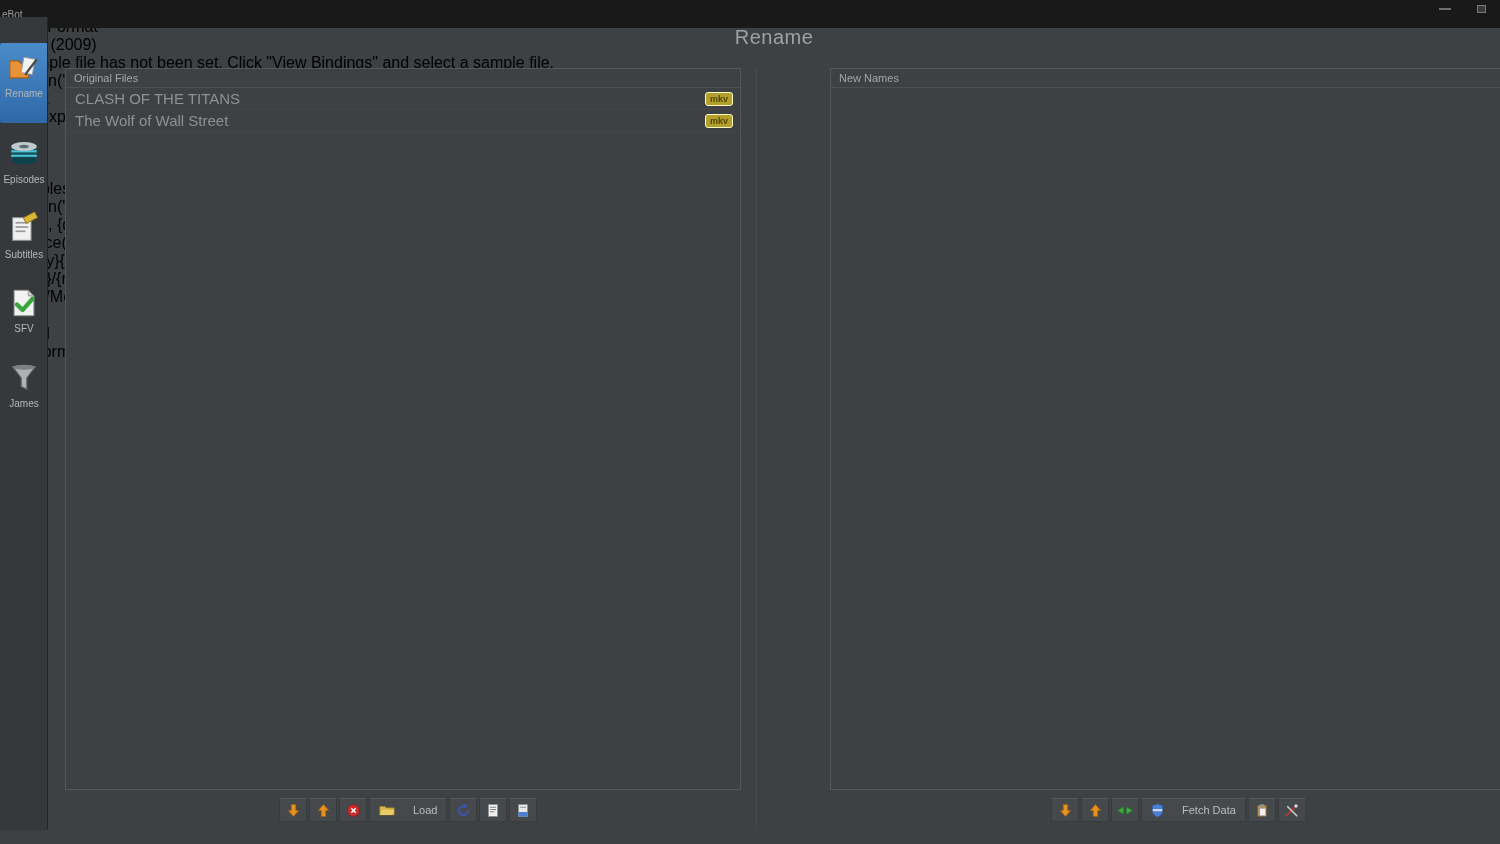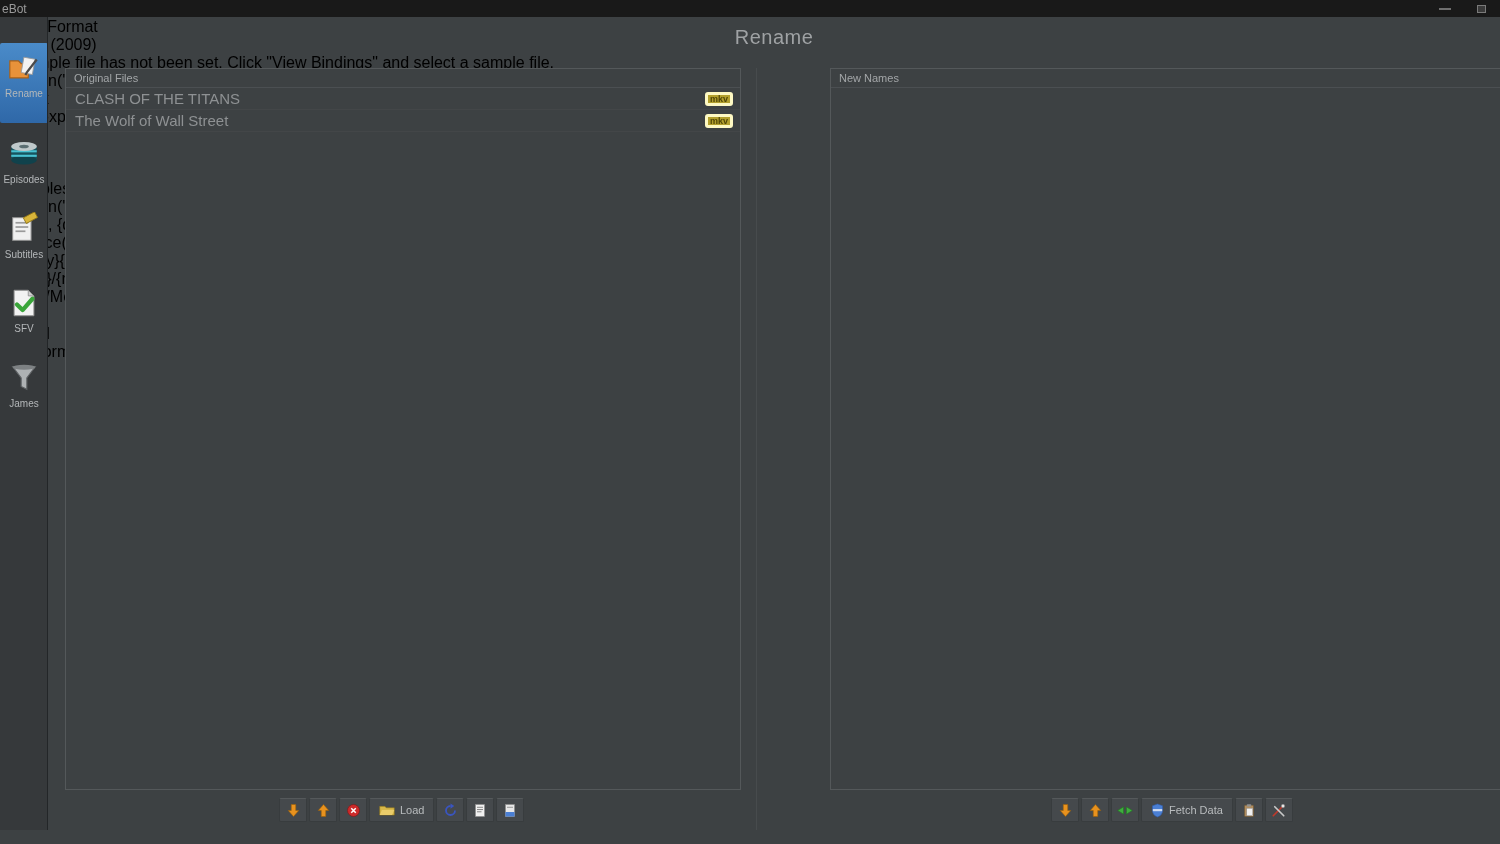--- a/index.html
+++ b/index.html
@@ -1,22 +1,22 @@
 <!DOCTYPE html>
 <html><head>
 <meta charset="utf-8">
 <style>
   * { margin:0; padding:0; box-sizing:border-box; }
   html,body { width:1500px; height:844px; background:#2a2d2f; overflow:hidden;
               font-family:"Liberation Sans", sans-serif; }
   .screen { position:relative; width:1500px; height:844px; background:#3d4143; }
 
   
-  .titlebar { position:absolute; top:0; left:0; right:0; height:17px; background:#191919;
-              color:#8f8f8f; font-size:12px; display:flex; align-items:center; }
+  .titlebar { position:absolute; top:0; left:0; right:0; height:28px; background:#191919;
+              color:#8f8f8f; font-size:10px; display:flex; align-items:center; }
   .titlebar .wtitle { margin-left:2px; color:#9a9a9a; }
   .win-controls { position:absolute; right:14px; top:0; height:17px; display:flex; gap:26px; align-items:center; }
   .win-min { width:12px; height:2px; background:#6f6f6f; display:inline-block; }
   .win-max { width:9px; height:8px; border:1px solid #7a7a7a; display:inline-block; background:#3a3a3a; }
 
   
   .sidebar { position:absolute; left:0; top:17px; width:48px; bottom:14px; background:#36393b;
              border-right:1px solid #232628; overflow:hidden; }
   .side-item { position:absolute; left:0; width:48px; height:72px; display:flex; flex-direction:column;
                align-items:center; justify-content:flex-start; cursor:pointer; }
@@ -37,31 +37,31 @@
   
   .panel { position:absolute; top:68px; height:722px; border:1px solid #54585a; background:#3d4143; }
   .panel-left  { left:65px;  width:676px; }
   .panel-right { left:830px; width:719px; }
   .panel-header { height:19px; border-bottom:1px solid #4b4f52; padding:3px 8px 0 8px;
                   font-size:11px; color:#a3a6a8; }
   .file-row { position:relative; height:22px; display:flex; align-items:center;
               padding-left:9px; border-bottom:1px solid rgba(255,255,255,0.03); }
   .file-name { font-size:15px; color:#8e9193; }
   .ext-badge { position:absolute; right:7px; top:4px; width:28px; height:14px; background:#b3a02c;
-               border:3px solid #fef9c3; border-radius:3px; font-size:9px; color:#514706;
+               border:1px solid #fef9c3; border-radius:3px; font-size:9px; color:#514706;
                display:flex; align-items:center; justify-content:center; font-weight:bold; }
 
   .center-divider { position:absolute; left:756px; top:68px; bottom:14px; width:1px; background:#474b4d; }
 
   
   .toolbar { position:absolute; top:798px; height:24px; display:flex; gap:2px; align-items:center; }
   .toolbar-left  { left:279px; }
   .toolbar-right { left:1051px; }
   .tbtn { min-width:28px; height:24px; background:#45494c; border:1px solid #383c3e; border-top-color:#55595b;
-          border-radius:2px; display:flex; align-items:center; justify-content:center; gap:5px;
+          border-radius:2px; display:flex; align-items:center; justify-content:center; gap:18px;
           font-size:11px; color:#b9bcbe; cursor:pointer; padding:0 4px; }
   .tbtn.wide { padding:0 9px; }</style>
 </head>
 <body>
 
 <div class="screen">
 
   <div class="titlebar">
     <span class="wtitle">eBot</span>
     <span class="win-controls">

